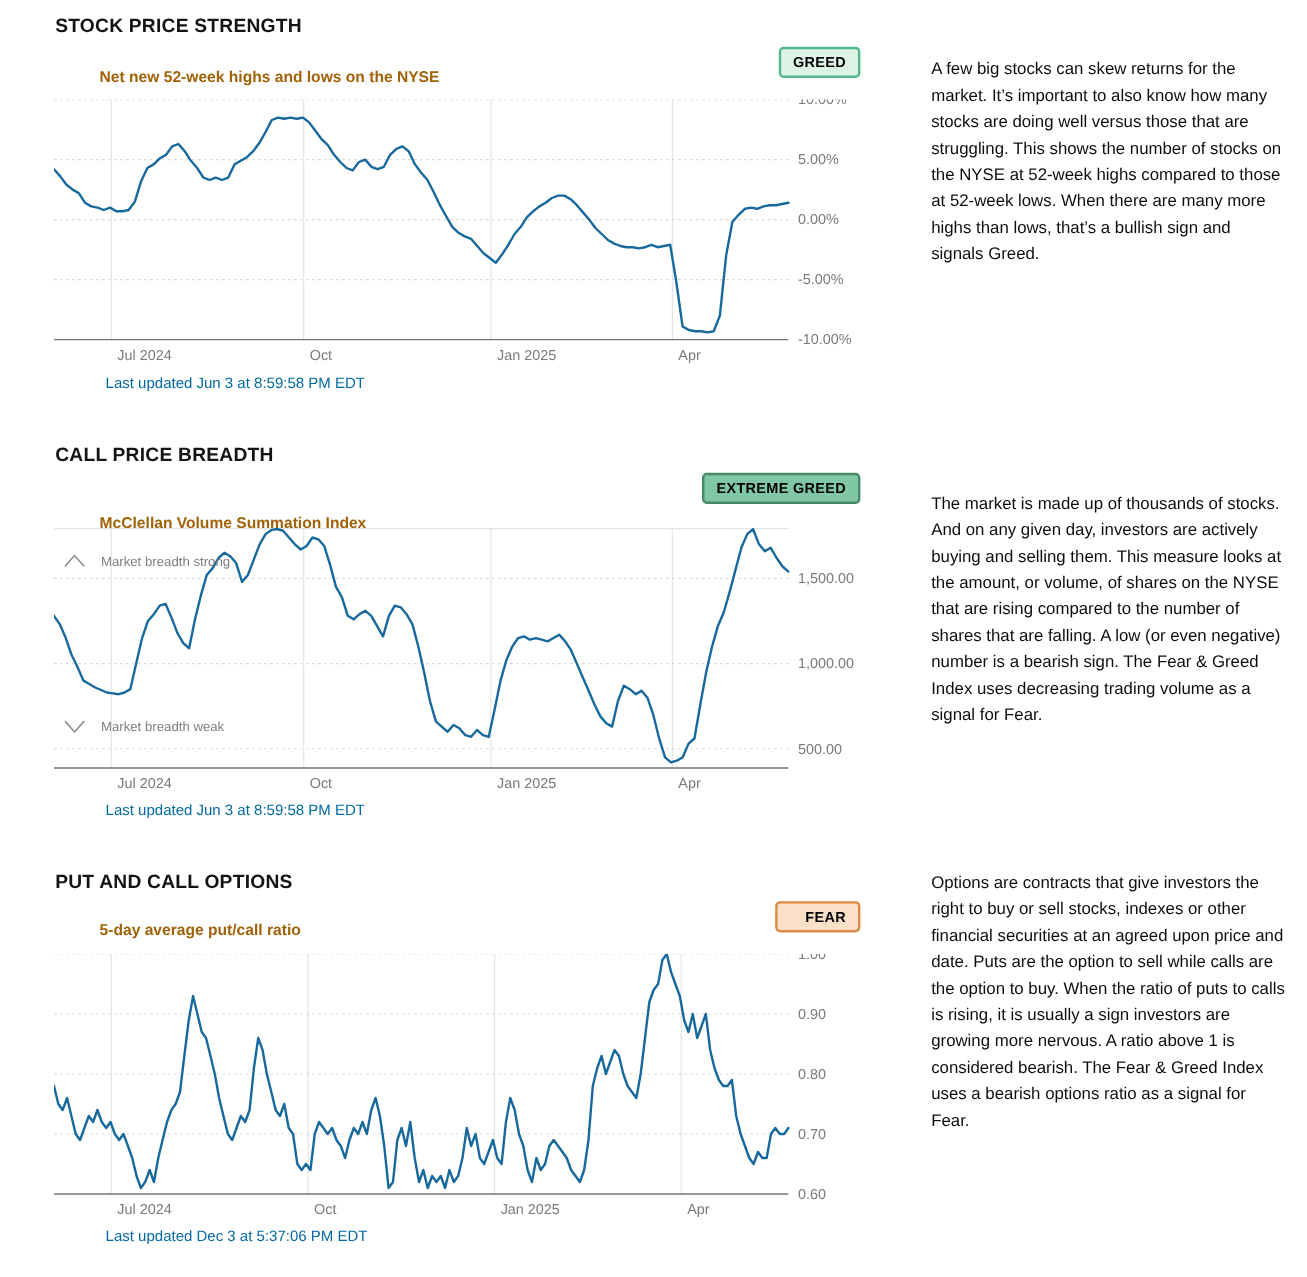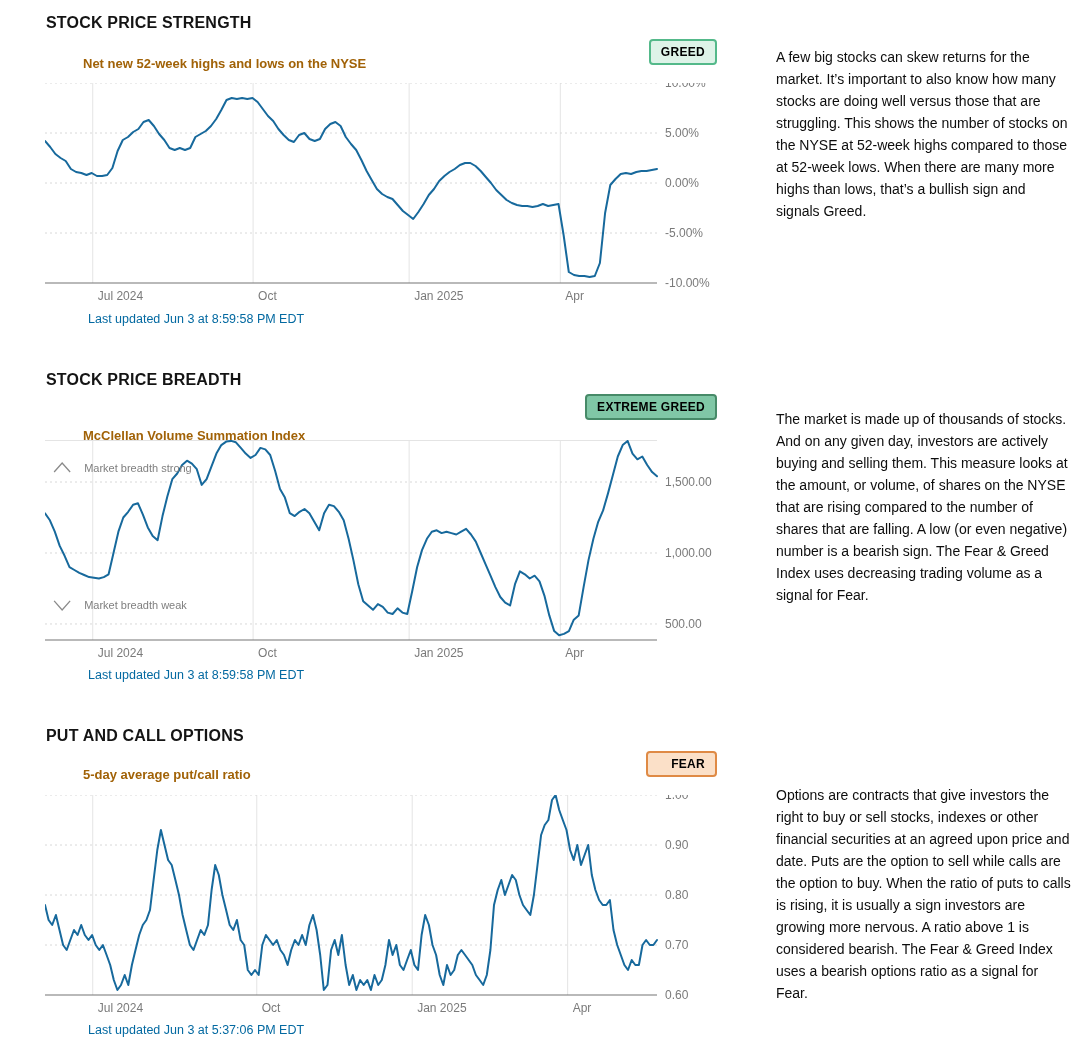--- a/index.html
+++ b/index.html
@@ -8,21 +8,21 @@
   .heading{position:absolute;left:46px;font-size:16px;font-weight:bold;letter-spacing:.2px;color:#141414;}
   .subtitle{position:absolute;left:46px;font-size:13px;font-weight:bold;color:#a16207;padding-left:37px;}
   .badge{position:absolute;right:372px;padding:4px 10px;border:2px solid #c2410c;border-radius:4px;
          font-size:12px;font-weight:bold;color:#000;letter-spacing:.3px;white-space:nowrap;}
   .chart-svg{position:absolute;left:45px;width:688px;height:232px;font-family:"Liberation Sans",sans-serif;}
   .updated{position:absolute;left:58px;font-size:12.5px;color:#0369a1;margin-left:30px;}
   .desc{position:absolute;left:776px;width:296px;font-size:14px;line-height:22px;color:#0d0d0d;}
   
   .h0{top:14px}  .b0{top:39px}  .t0{top:56px}  .c0{top:83px}  .u0{top:312px}  .d0{top:46px}
   .h1{top:371px} .b1{top:394px} .t1{top:428px} .c1{top:440px} .u1{top:668px} .d1{top:408px}
-  .h2{top:727px} .b2{top:751px} .t2{top:767px} .c2{top:795px} .u2{top:1023px} .d2{top:784px}
+  .h2{top:727px} .b2{top:751px} .t2{top:767px} .c2{top:795px} .u2{top:1023px} .d2{top:724px}
 </style>
 </head>
 <body>
 
 <div class="page">
 
   <div class="heading h0">STOCK PRICE STRENGTH</div>
   <div class="badge b0" style="background: rgb(222, 243, 232); border-color: rgb(84, 185, 138);">GREED</div>
   <div class="subtitle t0">Net new 52-week highs and lows on the NYSE</div>
   <svg class="chart-svg c0" viewBox="0 0 688 232">
@@ -42,21 +42,21 @@
       <text x="620" y="104" fill="#7a7a7a" font-size="12">0.00%</text>
       <line x1="0" y1="150" x2="612" y2="150" stroke="#d8d8d8" stroke-width="1" stroke-dasharray="2 3"></line>
       <text x="620" y="154" fill="#7a7a7a" font-size="12">-5.00%</text>
       <text x="620" y="204" fill="#7a7a7a" font-size="12">-10.00%</text>
       <line x1="0" y1="200" x2="612" y2="200" stroke="#757575" stroke-width="1.2"></line>
       <polyline points="0.0,58.0 5.2,64.0 10.4,71.0 15.6,75.0 20.7,78.0 25.9,86.0 31.1,89.0 36.3,90.0 41.5,92.0 46.7,90.0 51.9,93.0 57.1,93.0 62.2,92.0 67.4,85.0 72.6,68.0 77.8,57.0 83.0,54.0 88.2,49.0 93.4,46.0 98.5,39.0 103.7,37.0 108.9,43.0 114.1,51.0 119.3,57.0 124.5,65.0 129.7,67.0 134.8,65.0 140.0,67.0 145.2,65.0 150.4,54.0 155.6,51.0 160.8,48.0 166.0,43.0 171.2,36.0 176.3,27.0 181.5,17.0 186.7,15.0 191.9,16.0 197.1,15.0 202.3,16.0 207.5,15.0 212.6,19.0 217.8,26.0 223.0,33.0 228.2,38.0 233.4,46.0 238.6,52.0 243.8,57.0 248.9,59.0 254.1,52.0 259.3,50.0 264.5,56.0 269.7,58.0 274.9,56.0 280.1,46.0 285.3,41.0 290.4,39.0 295.6,43.0 300.8,54.0 306.0,61.0 311.2,67.0 316.4,77.0 321.6,88.0 326.7,97.0 331.9,106.0 337.1,111.0 342.3,114.0 347.5,116.0 352.7,122.0 357.9,128.0 363.1,132.0 368.2,136.0 373.4,129.0 378.6,121.0 383.8,112.0 389.0,106.0 394.2,98.0 399.4,93.0 404.5,89.0 409.7,86.0 414.9,82.0 420.1,80.0 425.3,80.0 430.5,83.0 435.7,88.0 440.8,94.0 446.0,100.0 451.2,107.0 456.4,112.0 461.6,117.0 466.8,120.0 472.0,122.0 477.2,123.0 482.3,123.0 487.5,124.0 492.7,123.0 497.9,121.0 503.1,123.0 508.3,122.0 513.5,121.0 518.6,152.0 523.8,189.0 529.0,192.0 534.2,193.0 539.4,193.0 544.6,194.0 549.8,193.0 554.9,180.0 560.1,130.0 565.3,102.0 570.5,96.0 575.7,91.0 580.9,90.0 586.1,91.0 591.3,89.0 596.4,88.0 601.6,88.0 606.8,87.0 612.0,86.0" fill="none" stroke="#17699c" stroke-width="2" stroke-linejoin="round" stroke-linecap="round"></polyline>
     </svg>
   <div class="updated u0">Last updated Jun 3 at 8:59:58 PM EDT</div>
   <div class="desc d0">A few big stocks can skew returns for the market. It’s important to also know how many stocks are doing well versus those that are struggling. This shows the number of stocks on the NYSE at 52-week highs compared to those at 52-week lows. When there are many more highs than lows, that’s a bullish sign and signals Greed.</div>
 
-  <div class="heading h1">STOCK PRICE BREADTH</div>
+  <div class="heading h1">CALL PRICE BREADTH</div>
   <div class="badge b1" style="background: rgb(128, 199, 166); border-color: rgb(71, 138, 104); text-align: center;">EXTREME GREED</div>
   <div class="subtitle t1">McClellan Volume Summation Index</div>
   <svg class="chart-svg c1" viewBox="0 0 688 232">
       <line x1="47.736" y1="0" x2="47.736" y2="200" stroke="#e4e4e4" stroke-width="1"></line>
       <text x="52.736" y="217" fill="#7a7a7a" font-size="12">Jul 2024</text>
       <line x1="208.08" y1="0" x2="208.08" y2="200" stroke="#e4e4e4" stroke-width="1"></line>
       <text x="213.08" y="217" fill="#7a7a7a" font-size="12">Oct</text>
       <line x1="364.14" y1="0" x2="364.14" y2="200" stroke="#e4e4e4" stroke-width="1"></line>
       <text x="369.14" y="217" fill="#7a7a7a" font-size="12">Jan 2025</text>
       <line x1="515.304" y1="0" x2="515.304" y2="200" stroke="#e4e4e4" stroke-width="1"></line>
@@ -95,16 +95,16 @@
       <line x1="0" y1="49.999999999999986" x2="612" y2="49.999999999999986" stroke="#d8d8d8" stroke-width="1" stroke-dasharray="2 3"></line>
       <text x="620" y="53.999999999999986" fill="#7a7a7a" font-size="12">0.90</text>
       <line x1="0" y1="99.99999999999997" x2="612" y2="99.99999999999997" stroke="#d8d8d8" stroke-width="1" stroke-dasharray="2 3"></line>
       <text x="620" y="103.99999999999997" fill="#7a7a7a" font-size="12">0.80</text>
       <line x1="0" y1="150.00000000000003" x2="612" y2="150.00000000000003" stroke="#d8d8d8" stroke-width="1" stroke-dasharray="2 3"></line>
       <text x="620" y="154.00000000000003" fill="#7a7a7a" font-size="12">0.70</text>
       <text x="620" y="204" fill="#7a7a7a" font-size="12">0.60</text>
       <line x1="0" y1="200" x2="612" y2="200" stroke="#757575" stroke-width="1.2"></line>
       <polyline points="0.0,110.0 3.6,125.0 7.2,130.0 10.9,120.0 14.5,135.0 18.1,150.0 21.7,155.0 25.3,145.0 29.0,135.0 32.6,140.0 36.2,130.0 39.8,140.0 43.5,145.0 47.1,140.0 50.7,150.0 54.3,155.0 57.9,150.0 61.6,160.0 65.2,170.0 68.8,185.0 72.4,195.0 76.0,190.0 79.7,180.0 83.3,190.0 86.9,170.0 90.5,155.0 94.2,140.0 97.8,130.0 101.4,125.0 105.0,115.0 108.6,85.0 112.3,55.0 115.9,35.0 119.5,50.0 123.1,65.0 126.7,70.0 130.4,85.0 134.0,100.0 137.6,120.0 141.2,135.0 144.9,150.0 148.5,155.0 152.1,145.0 155.7,135.0 159.3,140.0 163.0,130.0 166.6,95.0 170.2,70.0 173.8,80.0 177.4,100.0 181.1,115.0 184.7,130.0 188.3,135.0 191.9,125.0 195.6,145.0 199.2,150.0 202.8,175.0 206.4,180.0 210.0,175.0 213.7,180.0 217.3,150.0 220.9,140.0 224.5,145.0 228.1,150.0 231.8,145.0 235.4,155.0 239.0,160.0 242.6,170.0 246.2,155.0 249.9,145.0 253.5,150.0 257.1,140.0 260.7,150.0 264.4,130.0 268.0,120.0 271.6,135.0 275.2,160.0 278.8,195.0 282.5,190.0 286.1,155.0 289.7,145.0 293.3,160.0 296.9,140.0 300.6,170.0 304.2,190.0 307.8,180.0 311.4,195.0 315.1,185.0 318.7,190.0 322.3,185.0 325.9,195.0 329.5,180.0 333.2,190.0 336.8,185.0 340.4,170.0 344.0,145.0 347.6,160.0 351.3,150.0 354.9,170.0 358.5,175.0 362.1,165.0 365.8,155.0 369.4,170.0 373.0,175.0 376.6,140.0 380.2,120.0 383.9,130.0 387.5,150.0 391.1,160.0 394.7,180.0 398.3,190.0 402.0,170.0 405.6,180.0 409.2,175.0 412.8,160.0 416.4,155.0 420.1,160.0 423.7,165.0 427.3,170.0 430.9,180.0 434.6,185.0 438.2,190.0 441.8,180.0 445.4,155.0 449.0,110.0 452.7,95.0 456.3,85.0 459.9,100.0 463.5,90.0 467.1,80.0 470.8,85.0 474.4,100.0 478.0,110.0 481.6,115.0 485.3,120.0 488.9,100.0 492.5,70.0 496.1,40.0 499.7,30.0 503.4,25.0 507.0,5.0 510.6,0.0 514.2,15.0 517.8,25.0 521.5,35.0 525.1,55.0 528.7,65.0 532.3,50.0 536.0,70.0 539.6,60.0 543.2,50.0 546.8,80.0 550.4,95.0 554.1,105.0 557.7,110.0 561.3,110.0 564.9,105.0 568.5,135.0 572.2,150.0 575.8,160.0 579.4,170.0 583.0,175.0 586.7,165.0 590.3,170.0 593.9,170.0 597.5,150.0 601.1,145.0 604.8,150.0 608.4,150.0 612.0,145.0" fill="none" stroke="#17699c" stroke-width="2" stroke-linejoin="round" stroke-linecap="round"></polyline>
     </svg>
-  <div class="updated u2">Last updated Jun 3 at 5:37:06 PM EDT</div>
+  <div class="updated u2">Last updated Dec 3 at 5:37:06 PM EDT</div>
   <div class="desc d2">Options are contracts that give investors the right to buy or sell stocks, indexes or other financial securities at an agreed upon price and date. Puts are the option to sell while calls are the option to buy. When the ratio of puts to calls is rising, it is usually a sign investors are growing more nervous. A ratio above 1 is considered bearish. The Fear &amp; Greed Index uses a bearish options ratio as a signal for Fear.</div>
 
 </div>
 
 </body></html>

